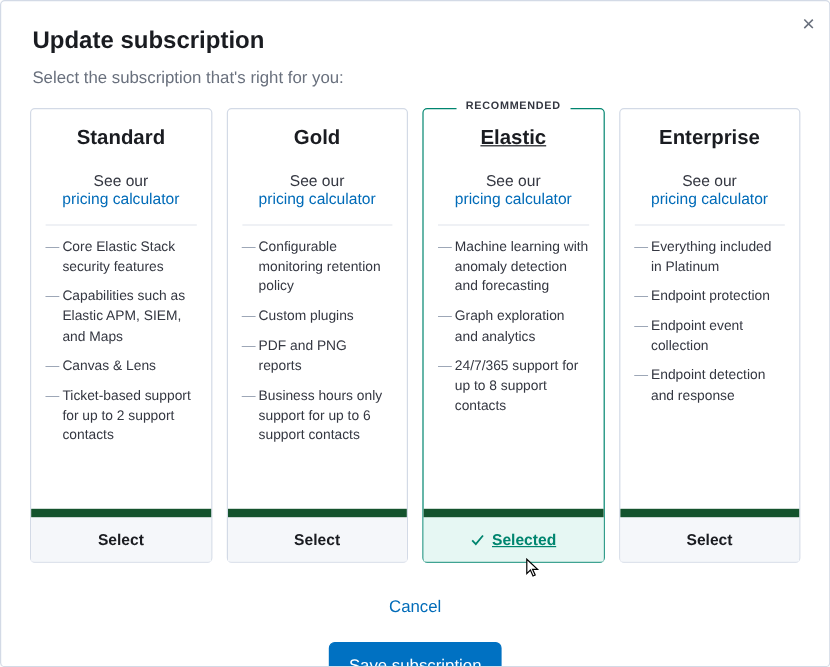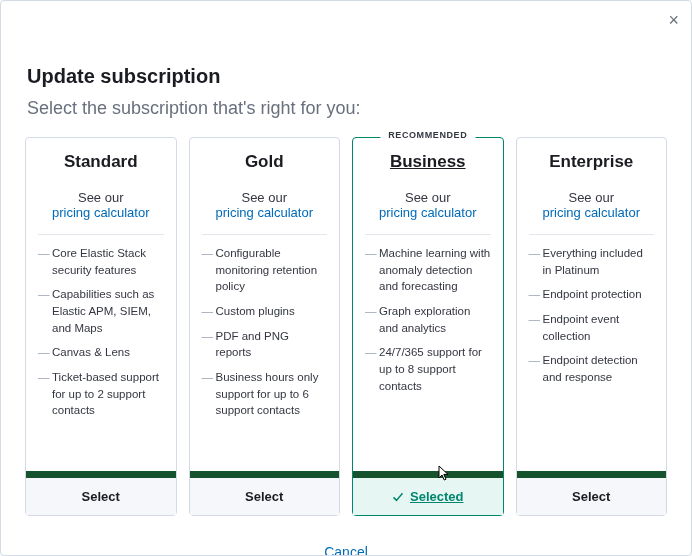--- a/index.html
+++ b/index.html
@@ -19,30 +19,29 @@
       right: 12px;
       background: none;
       border: none;
       font-size: 18px;
       color: #69707d;
       cursor: pointer;
       line-height: 1;
     }
     .header {
       padding: 22px 24px 0 26px;
-      margin-top: 42px;
     }
     .header h1 {
       font-size: 20px;
       font-weight: 600;
       color: #1a1c21;
       margin-bottom: 10px;
     }
     .header p {
-      font-size: 18px;
+      font-size: 14px;
       color: #69707d;
       margin-bottom: 18px;
     }
     .plans {
       display: flex;
       gap: 12px;
       padding: 0 24px;
     }
     .plan {
       flex: 1;
@@ -226,21 +225,21 @@
       </ul>
     </div>
     <div class="plan-footer">
       <span>Select</span>
     </div>
   </div>
 
   <div class="plan recommended">
     <div class="badge">RECOMMENDED</div>
     <div class="plan-body">
-      <div class="plan-name current">Business</div>
+      <div class="plan-name current">Elastic</div>
       <div class="pricing">
         <span>See our</span><br>
         <a href="#">pricing calculator</a>
       </div>
       <hr class="divider">
       <ul class="features">
         <li>Machine learning with anomaly detection and forecasting</li>
         <li>Graph exploration and analytics</li>
         <li>24/7/365 support for up to 8 support contacts</li>
       </ul>

